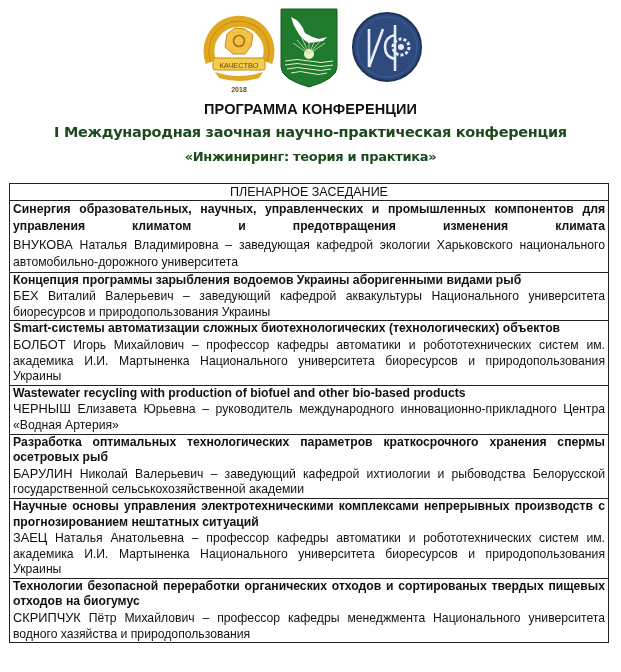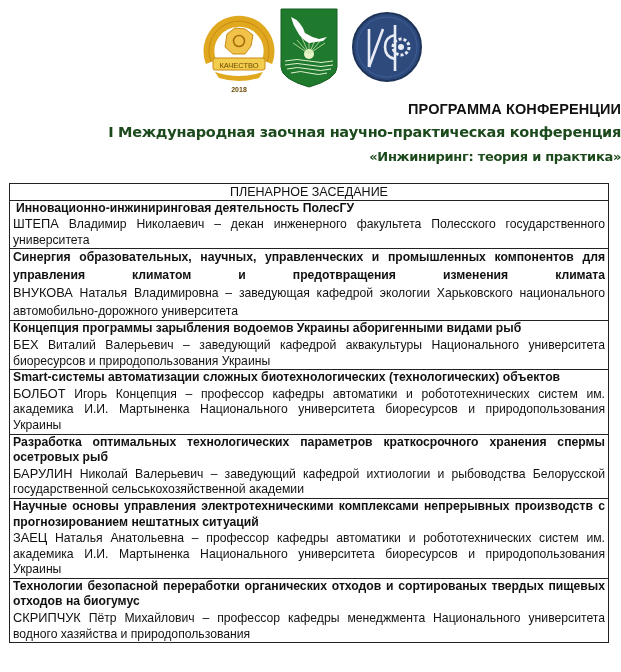--- a/index.html
+++ b/index.html
@@ -26,21 +26,21 @@
       position: absolute;
     }
     .logo-award { left: 199px; top: 0px; width: 80px; height: 92px; }
     .logo-crest { left: 279px; top: 3px; width: 60px; height: 82px; }
     .logo-if { left: 351px; top: 7px; width: 72px; height: 72px; }
 
     .heading {
       position: absolute;
       left: 0;
       width: 621px;
-      text-align: right;
+      text-align: center;
       font-weight: bold;
     }
     .h-title {
       top: 101px;
       font-size: 14.5px;
       color: #111111;
       font-family: "Liberation Sans", sans-serif;
       letter-spacing: 0.1px;
     }
     .h-sub1 {
@@ -155,42 +155,42 @@
 <table class="program-table" style="left: 9px; top: 183px; width: 600px;">
   <tbody>
     <tr class="section-header">
       <td>ПЛЕНАРНОЕ ЗАСЕДАНИЕ</td>
     </tr>
   </tbody>
 </table>
 
 <table class="program-table" style="position: absolute; left: 9px; top: 199.6px; width: 600px;">
   <tbody>
-    <tr>
-      <td>
-        <span class="talk-title" style="padding-left:3px;">Инновационно-инжиниринговая деятельность ПолесГУ</span>
-        <span class="talk-speaker"><span class="speaker-name">ШТЕПА</span><span> Владимир Николаевич – декан инженерного факультета Полесского государственного университета</span></span>
-      </td>
-    </tr>
     <tr class="wide-row tall-lines">
       <td style="text-align-last: justify;">
         <span class="talk-title">Синергия образовательных, научных, управленческих и промышленных компонентов для управления климатом и предотвращения изменения климата</span>
         <span class="talk-speaker" style="text-align-last:left;"><span class="speaker-name">ВНУКОВА</span><span> Наталья Владимировна – заведующая кафедрой экологии Харьковского национального автомобильно-дорожного университета</span></span>
       </td>
     </tr>
     <tr>
       <td>
         <span class="talk-title">Концепция программы зарыбления водоемов Украины аборигенными видами рыб</span>
         <span class="talk-speaker"><span class="speaker-name">БЕХ</span><span> Виталий Валерьевич – заведующий кафедрой аквакультуры Национального университета биоресурсов и природопользования Украины</span></span>
       </td>
     </tr>
     <tr>
       <td>
         <span class="talk-title">Smart-системы автоматизации сложных биотехнологических (технологических) объектов</span>
-        <span class="talk-speaker"><span class="speaker-name">БОЛБОТ</span><span> Игорь Концепция – профессор кафедры автоматики и робототехнических систем им. академика И.И. Мартыненка Национального университета биоресурсов и природопользования Украины</span></span>
+        <span class="talk-speaker"><span class="speaker-name">БОЛБОТ</span><span> Игорь Михайлович – профессор кафедры автоматики и робототехнических систем им. академика И.И. Мартыненка Национального университета биоресурсов и природопользования Украины</span></span>
+      </td>
+    </tr>
+    <tr>
+      <td>
+        <span class="talk-title">Wastewater recycling with production of biofuel and other bio-based products</span>
+        <span class="talk-speaker"><span class="speaker-name">ЧЕРНЫШ</span><span> Елизавета Юрьевна – руководитель международного инновационно-прикладного Центра «Водная Артерия»</span></span>
       </td>
     </tr>
     <tr>
       <td>
         <span class="talk-title">Разработка оптимальных технологических параметров краткосрочного хранения спермы осетровых рыб</span>
         <span class="talk-speaker"><span class="speaker-name">БАРУЛИН</span><span> Николай Валерьевич – заведующий кафедрой ихтиологии и рыбоводства Белорусской государственной сельськохозяйственной академии</span></span>
       </td>
     </tr>
     <tr>
       <td>

